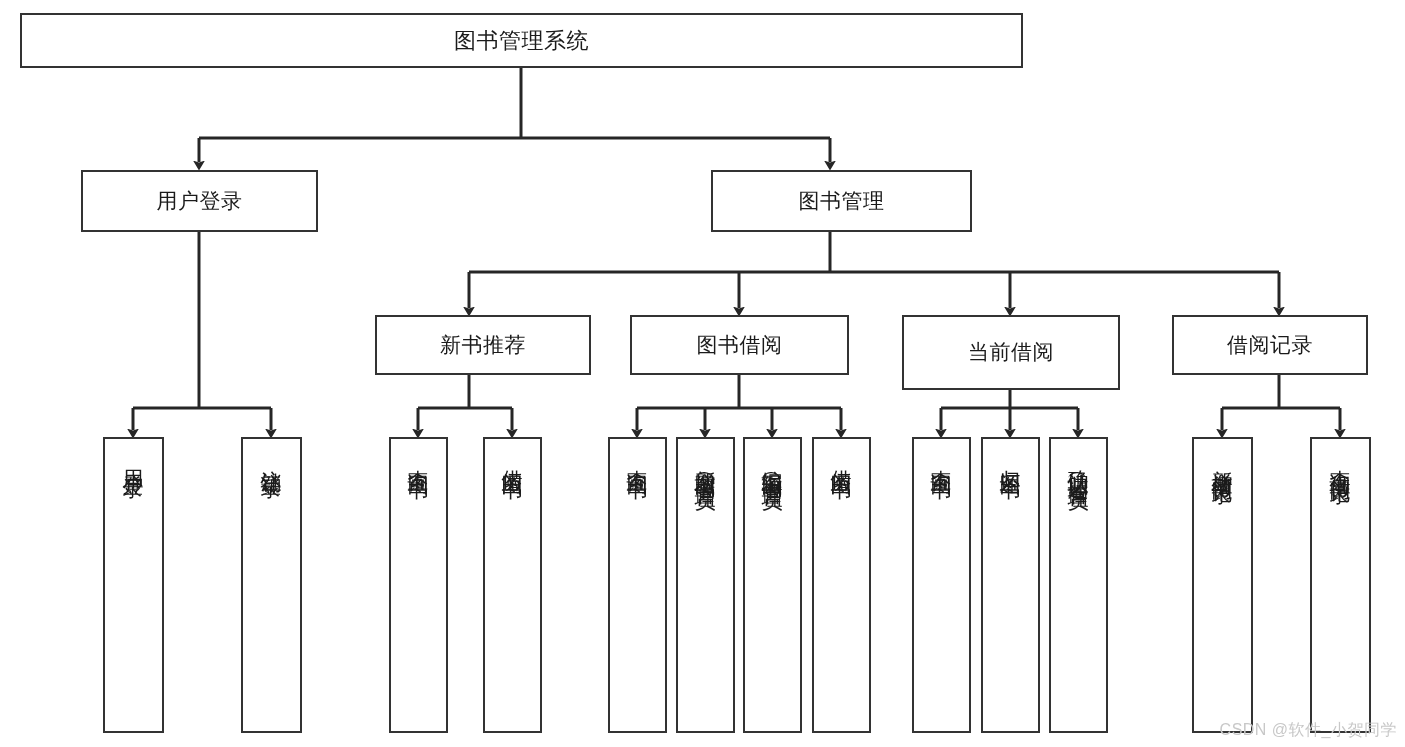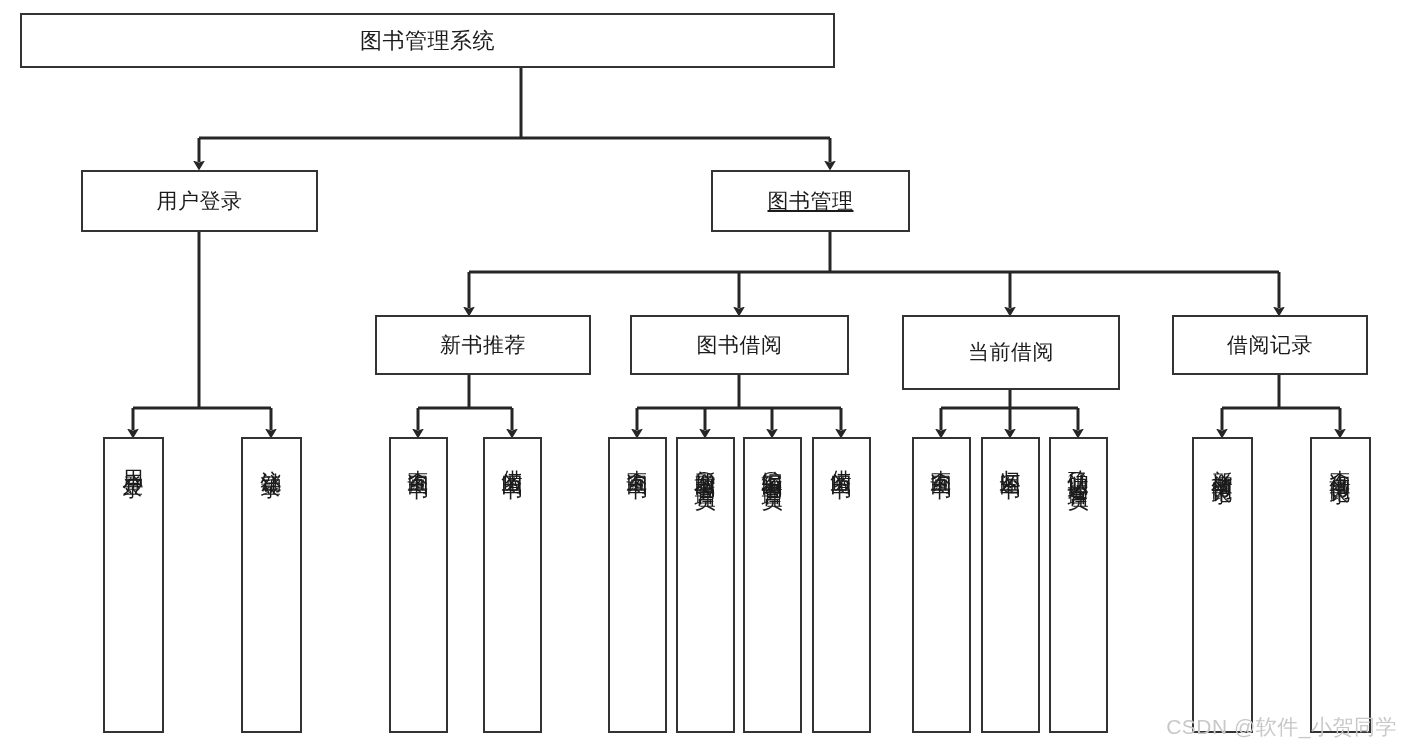--- a/index.html
+++ b/index.html
@@ -63,21 +63,21 @@
     font-size: 21px;
     line-height: 1.0;
     letter-spacing: 3px;
     white-space: normal;
     max-height: 100%;
   }
   .watermark {
     position: absolute;
     right: 8px;
     bottom: 6px;
-    font-size: 21px;
+    font-size: 16px;
     color: #c8c8c8;
     letter-spacing: 0.5px;
     z-index: 3;
     user-select: none;
   }
 </style>
 </head>
 <body>
 
 <div id="canvas">
@@ -127,28 +127,28 @@
       <path d="M1010,408 L1010,430" marker-end="url(#arrow)"></path>
       <path d="M1078,408 L1078,430" marker-end="url(#arrow)"></path>
 
       <path d="M1279,375 L1279,408"></path>
       <path d="M1222,408 L1340,408"></path>
       <path d="M1222,408 L1222,430" marker-end="url(#arrow)"></path>
       <path d="M1340,408 L1340,430" marker-end="url(#arrow)"></path>
     </g>
   </svg>
 
-  <div class="node root" style="left:20px; top:13px; width:815px; height:55px;">
+  <div class="node root" style="left:20px; top:13px; width:1003px; height:55px;">
     <span class="label">图书管理系统</span>
   </div>
 
   <div class="node horiz" style="left:81px; top:170px; width:237px; height:62px;">
     <span class="label">用户登录</span>
   </div>
-  <div class="node horiz" style="left:711px; top:170px; width:199px; height:62px;text-decoration:underline;">
+  <div class="node horiz" style="left:711px; top:170px; width:261px; height:62px;">
     <span class="label">图书管理</span>
   </div>
 
   <div class="node horiz" style="left:375px; top:315px; width:216px; height:60px;">
     <span class="label">新书推荐</span>
   </div>
   <div class="node horiz" style="left:630px; top:315px; width:219px; height:60px;">
     <span class="label">图书借阅</span>
   </div>
   <div class="node horiz" style="left:902px; top:315px; width:218px; height:75px;">

